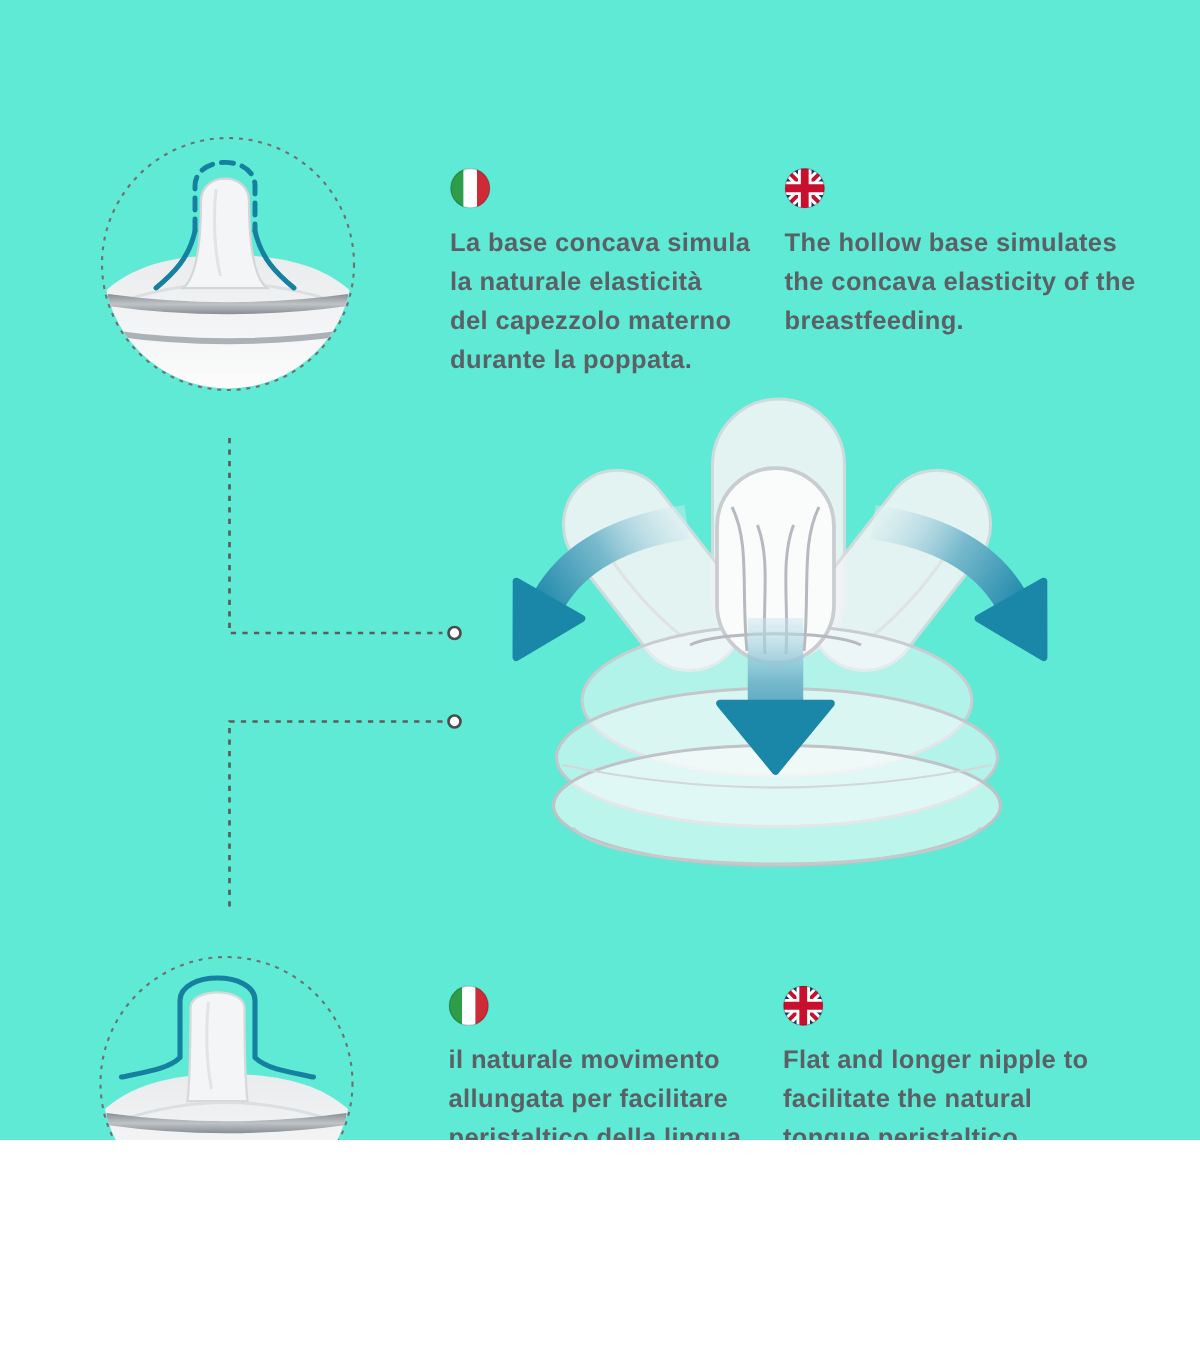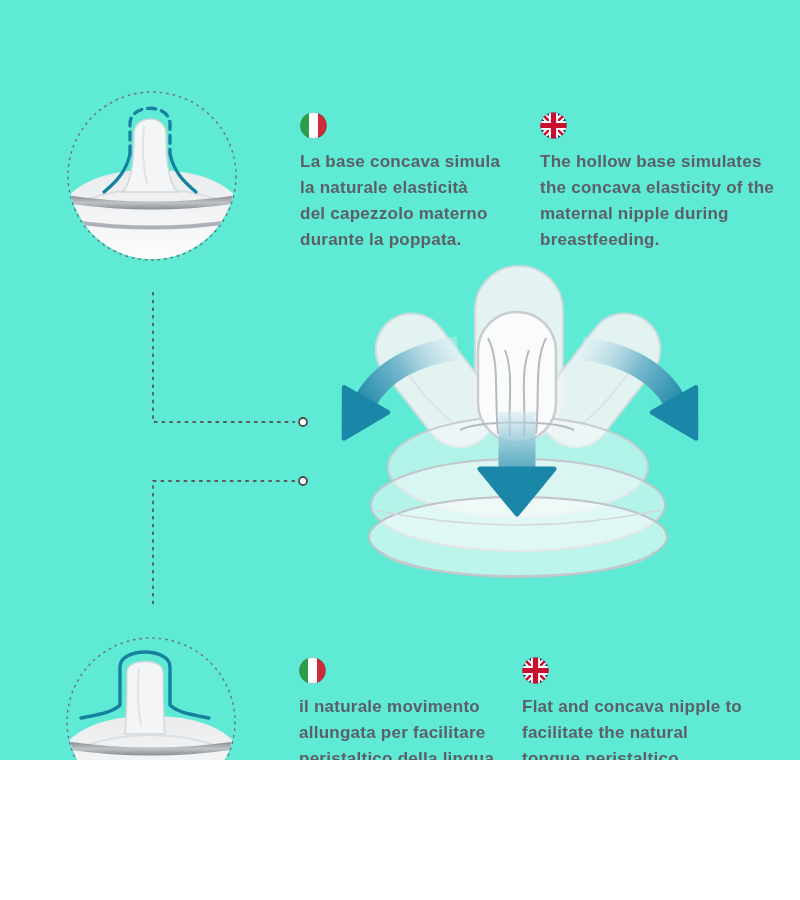--- a/index.html
+++ b/index.html
@@ -149,39 +149,38 @@
         <rect x="18" y="0" width="9" height="27" fill="#ce2b37"></rect>
       </g>
       <circle cx="13.5" cy="13.5" r="13" fill="none" stroke="rgba(0,0,0,0.18)" stroke-width="0.9"></circle>
     </svg>
     <div class="line">La base concava simula</div>
     <div class="line">la naturale elasticità</div>
     <div class="line">del capezzolo materno</div>
     <div class="line">durante la poppata.</div>
   </div>
 
-  <div class="caption" style="left:540px;top:112px;">
+  <div class="caption" style="left:523px;top:112px;">
     <svg class="flag" viewBox="0 0 27 27">
       <defs>
           <clipPath id="ukc1">
             <circle cx="13.5" cy="13.5" r="13.1"></circle>
           </clipPath>
         </defs>
       <g clip-path="url(#ukc1)">
         <rect x="0" y="0" width="27" height="27" fill="#23346e"></rect>
         <path d="M0 0 L27 27 M27 0 L0 27" stroke="#ffffff" stroke-width="6.5"></path>
         <path d="M0 0 L27 27 M27 0 L0 27" stroke="#c8102e" stroke-width="2.6"></path>
         <path d="M13.5 0 V27 M0 13.5 H27" stroke="#ffffff" stroke-width="9"></path>
         <path d="M13.5 0 V27 M0 13.5 H27" stroke="#c8102e" stroke-width="5.2"></path>
       </g>
       <circle cx="13.5" cy="13.5" r="13" fill="none" stroke="rgba(0,0,0,0.18)" stroke-width="0.9"></circle>
     </svg>
     <div class="line">The hollow base simulates</div>
     <div class="line">the concava elasticity of the</div>
-    <div class="line">maternal nipple during</div>
     <div class="line">breastfeeding.</div>
   </div>
 
   <div class="caption" style="left:299px;top:657px;">
     <svg class="flag" viewBox="0 0 27 27">
       <defs>
           <clipPath id="itc2">
             <circle cx="13.5" cy="13.5" r="13.1"></circle>
           </clipPath>
         </defs>
@@ -206,19 +205,19 @@
         </defs>
       <g clip-path="url(#ukc2)">
         <rect x="0" y="0" width="27" height="27" fill="#23346e"></rect>
         <path d="M0 0 L27 27 M27 0 L0 27" stroke="#ffffff" stroke-width="6.5"></path>
         <path d="M0 0 L27 27 M27 0 L0 27" stroke="#c8102e" stroke-width="2.6"></path>
         <path d="M13.5 0 V27 M0 13.5 H27" stroke="#ffffff" stroke-width="9"></path>
         <path d="M13.5 0 V27 M0 13.5 H27" stroke="#c8102e" stroke-width="5.2"></path>
       </g>
       <circle cx="13.5" cy="13.5" r="13" fill="none" stroke="rgba(0,0,0,0.18)" stroke-width="0.9"></circle>
     </svg>
-    <div class="line">Flat and concava nipple to</div>
+    <div class="line">Flat and longer nipple to</div>
     <div class="line">facilitate the natural</div>
     <div class="line">tongue peristaltico</div>
     <div class="line">capezzolo.</div>
   </div>
 
 </div>
 
 </body></html>

